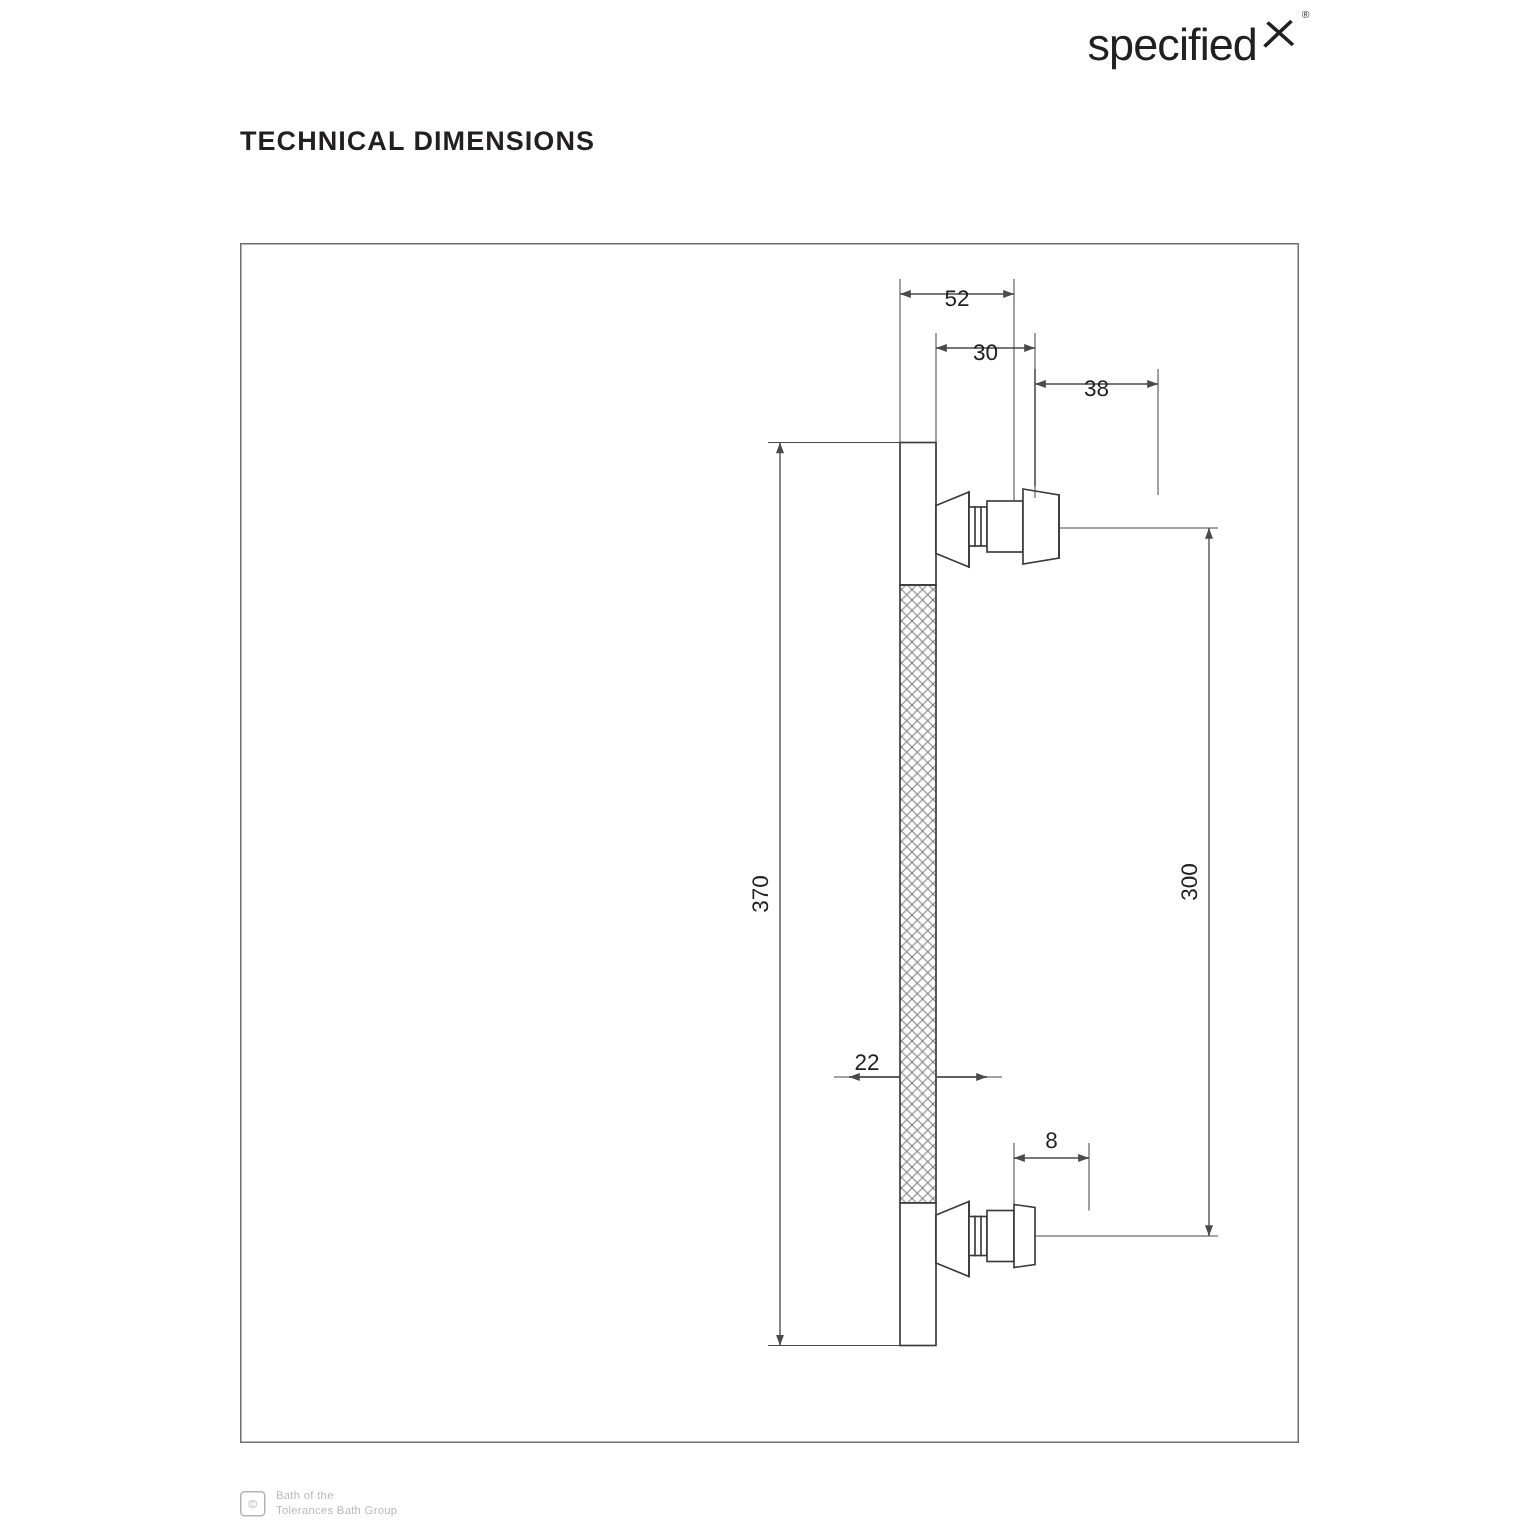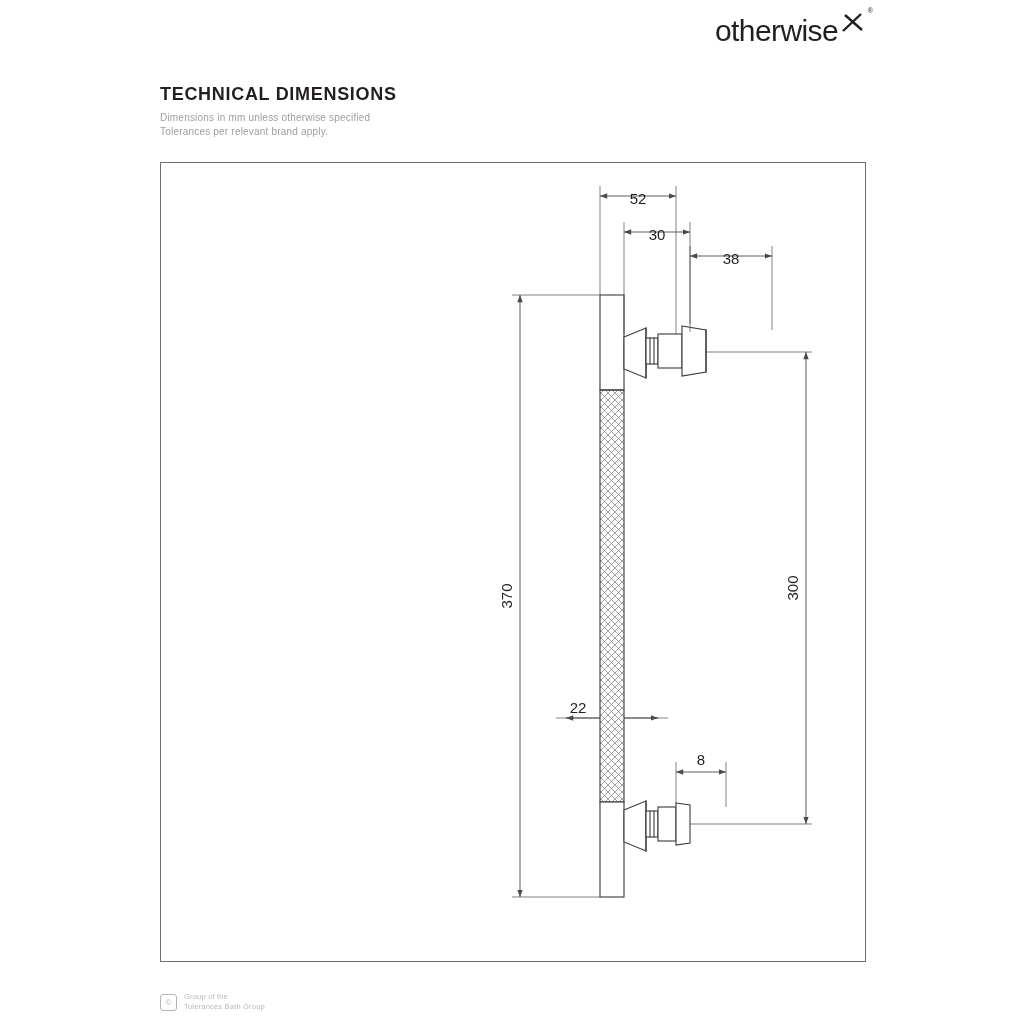--- a/index.html
+++ b/index.html
@@ -125,35 +125,31 @@
     font-size: 15px;
     fill: #231f20;
   }
 </style>
 </head>
 <body>
 
 <div class="page">
 
   <div class="brand">
-    <span class="brand-word">otherwise</span>
+    <span class="brand-word">specified</span>
     <span class="brand-mark">
       <svg width="26" height="26" viewBox="0 0 26 26">
         <path d="M3 21 L21 4" stroke="#231f20" stroke-width="2.4" fill="none"></path>
         <path d="M5 5 L22 20" stroke="#231f20" stroke-width="2.4" fill="none"></path>
       </svg>
       <span class="brand-tm">®</span>
     </span>
   </div>
 
   <div class="title">TECHNICAL DIMENSIONS</div>
-  <div class="subtitle">
-    <div>Dimensions in mm unless otherwise specified</div>
-    <div>Tolerances per relevant brand apply.</div>
-  </div>
 
   <div class="frame"></div>
 
   <div class="drawing">
     <svg width="706" height="800" viewBox="0 0 706 800" xmlns="http://www.w3.org/2000/svg">
       <defs>
         <pattern id="knurl" width="7" height="7" patternUnits="userSpaceOnUse">
           <path d="M0 7 L7 0 M-1 1 L1 -1 M6 8 L8 6" stroke="#7a7a7a" stroke-width="0.7" fill="none"></path>
           <path d="M0 0 L7 7 M-1 6 L1 8 M6 -1 L8 1" stroke="#7a7a7a" stroke-width="0.7" fill="none"></path>
         </pattern>
@@ -235,18 +231,18 @@
       <text class="dim" x="352" y="434" text-anchor="middle" transform="rotate(-90 352 434)">370</text>
       <text class="dim" x="638" y="426" text-anchor="middle" transform="rotate(-90 638 426)">300</text>
       <text class="dim" x="418" y="551" text-anchor="middle">22</text>
       <text class="dim" x="541" y="603" text-anchor="middle">8</text>
     </svg>
   </div>
 
   <div class="footer">
     <div class="footer-badge">©</div>
     <div class="footer-text">
-      <div>Group of the</div>
+      <div>Bath of the</div>
       <div>Tolerances Bath Group</div>
     </div>
   </div>
 
 </div>
 
 </body></html>

